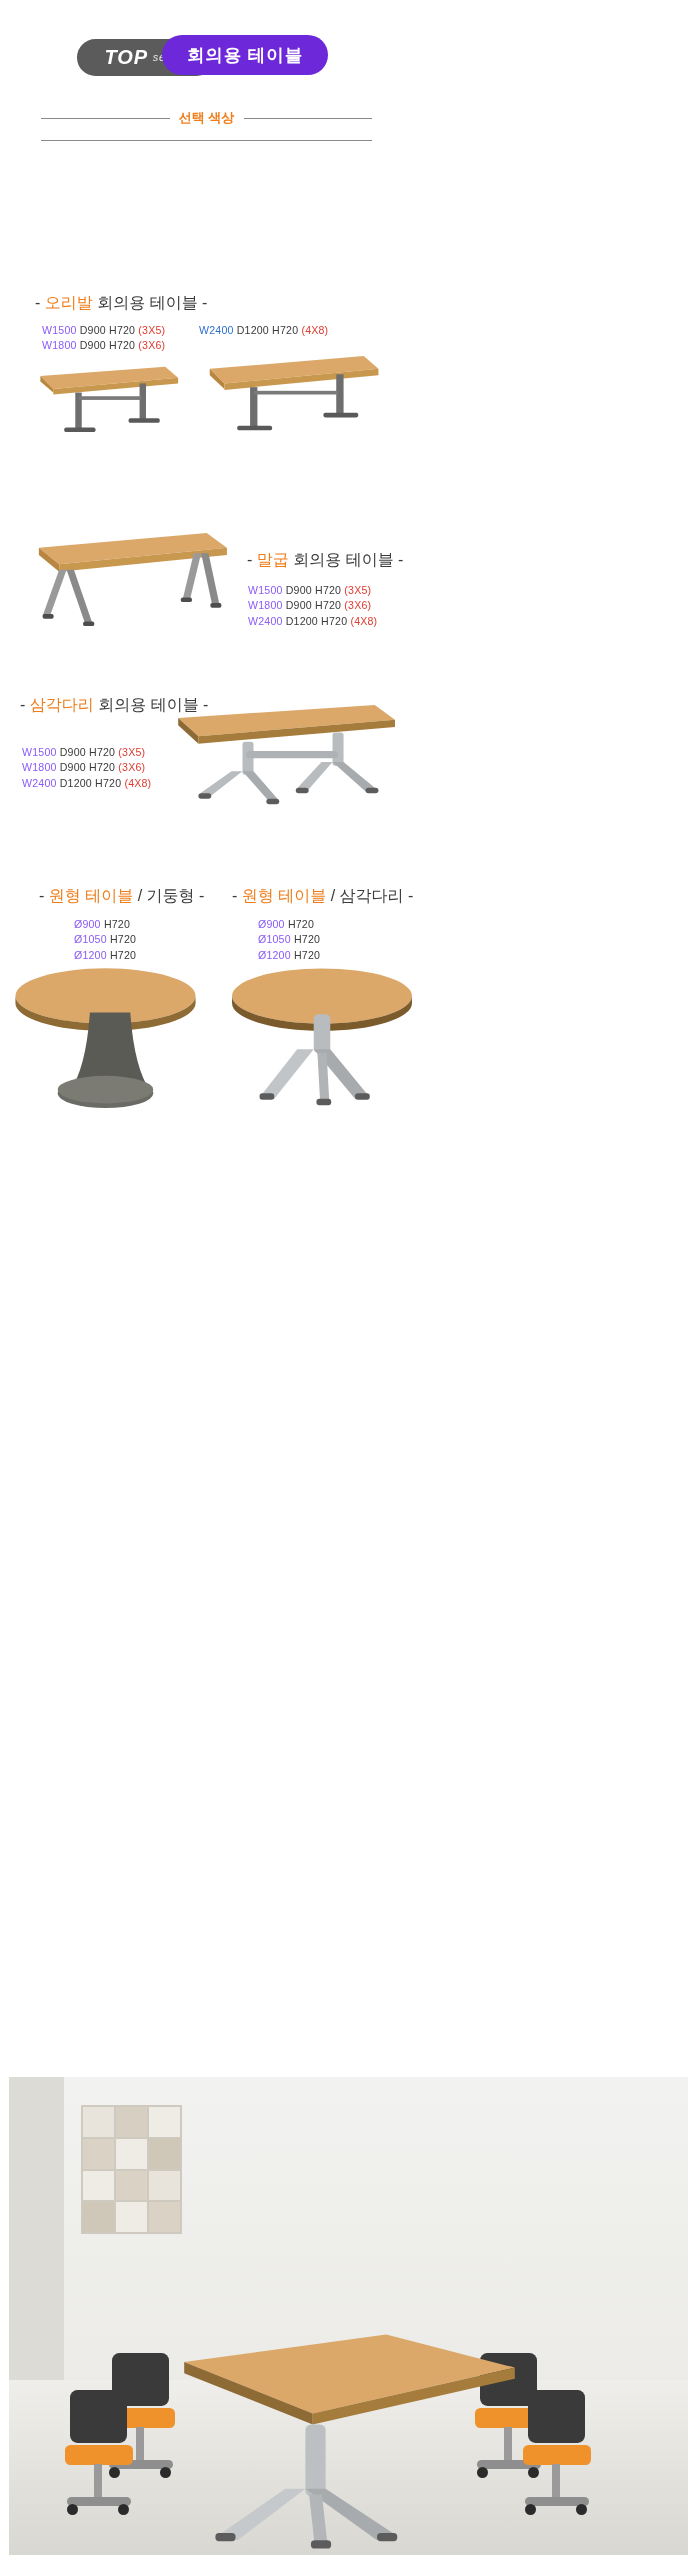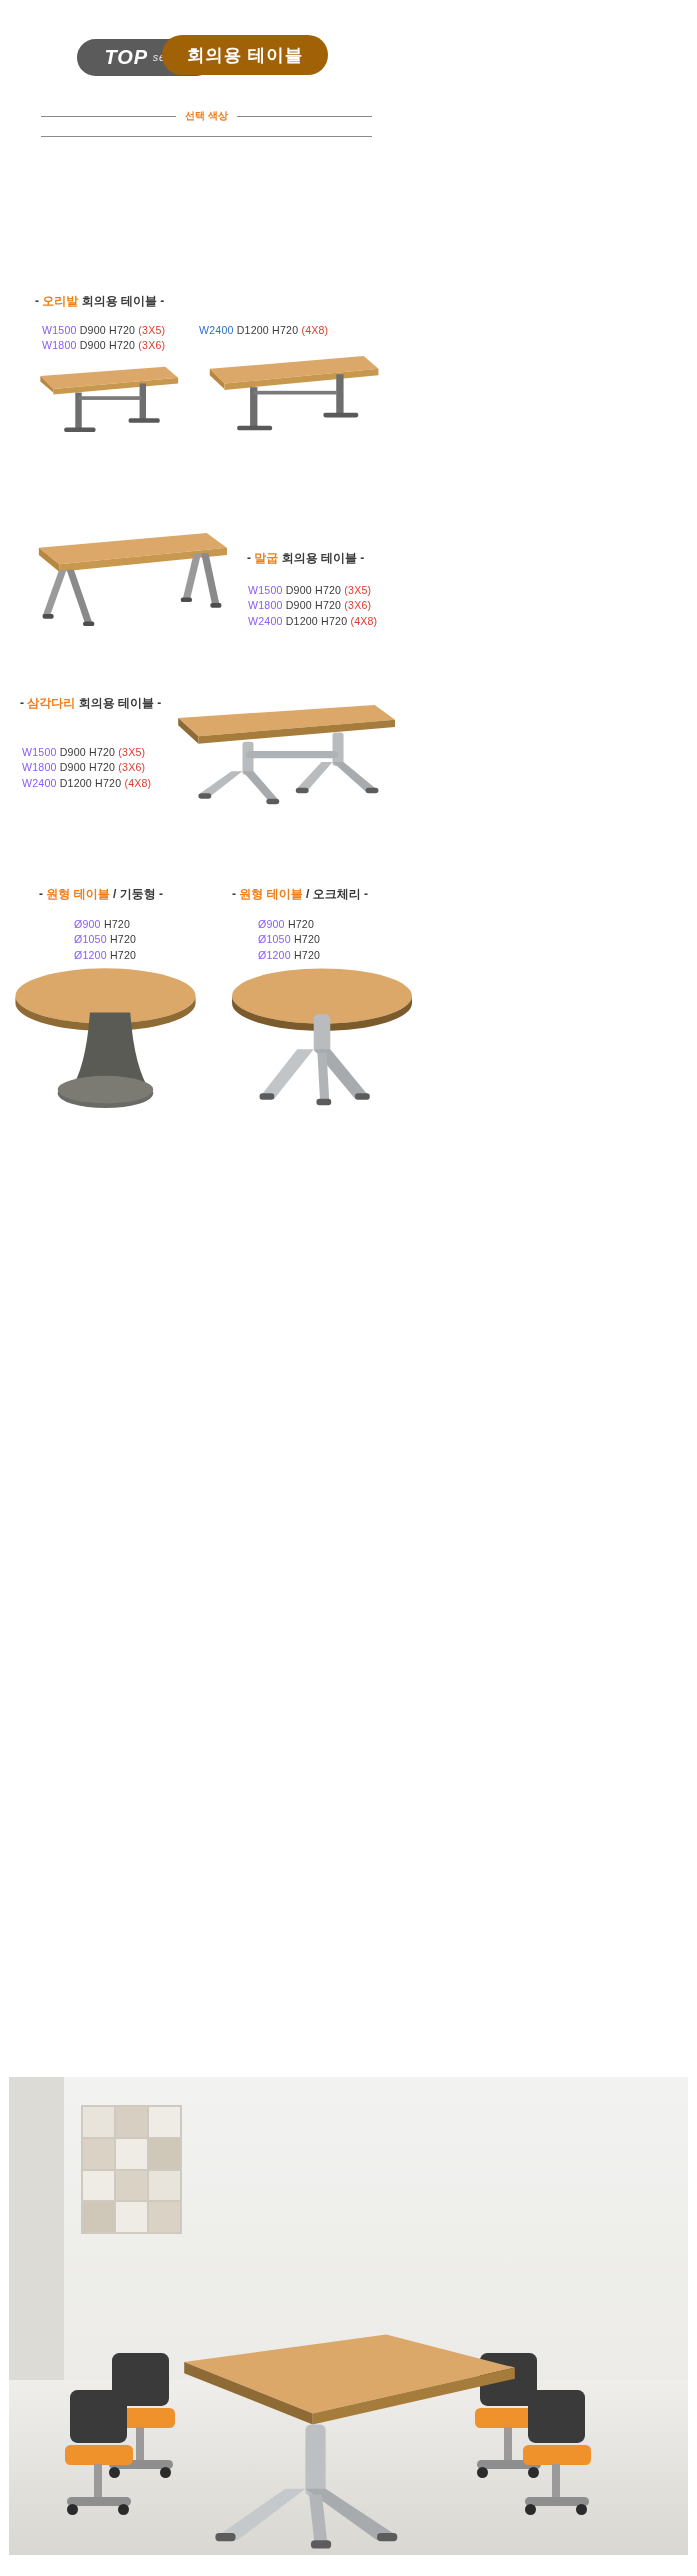--- a/index.html
+++ b/index.html
@@ -56,42 +56,42 @@
     top: 109px; left: 41px; width: 331px;
   }
   .sec-head {
     display: flex; align-items: center; justify-content: center;
     gap: 9.2px;
   }
   .sec-head .line {
     flex: 1; height: 0.9px; background: #8a8a8a;
   }
   .sec-head .txt {
-    font-size: 10px; font-weight: bold; color: #ef7d1a;
+    font-size: 13px; font-weight: bold; color: #ef7d1a;
     white-space: nowrap;
   }
   .swatches {
     margin-top: 20px;
     display: flex; justify-content: space-between;
   }
   .swatch { width: 53px; text-align: center; }
   .swatch .chip {
     width: 53px; height: 40px; border: 0.9px solid #cfcfcf;
   }
   .swatch .cname {
     margin-top: 9.2px; font-size: 9.7px; color: #444;
     white-space: nowrap;
   }
   .sec-rule {
     margin-top: 13px; height: 0.9px; background: #8a8a8a;
   }
 
   
   .spec-title {
-    font-size: 12px; font-weight: bold; color: #3a3a3a;
+    font-size: 16px; font-weight: normal; color: #3a3a3a;
     white-space: nowrap;
   }
   .spec-title .accent { color: #ef7d1a; }
   .spec-line {
     font-size: 10.6px; color: #3a3a3a;
     margin-top: 3.7px; white-space: nowrap; letter-spacing: 0.2px;
   }
   .spec-line .w { color: #8b5cf6; }
   .spec-line .w2 { color: #2f6fd0; }
   .spec-line .code { color: #e03a2f; }
@@ -152,21 +152,21 @@
   .chair .w2 { left: 59px; }
 </style>
 </head>
 <body>
 
 <div class="header">
   <div class="top-series" style="background: rgb(91, 91, 91);">
     <span class="tword">TOP</span>
     <span class="sword">series</span>
   </div>
-  <div class="title-pill" style="background: #a16207;">회의용 테이블</div>
+  <div class="title-pill" style="background: #6d28d9;">회의용 테이블</div>
 </div>
 
 <div class="color-section">
   <div class="sec-head">
     <span class="line"></span>
     <span class="txt">선택 색상</span>
     <span class="line"></span>
   </div>
   <div class="sec-rule"></div>
 </div>
@@ -319,21 +319,21 @@
     <span>H720</span>
   </div>
   <div class="spec-line">
     <span class="dia">Ø1200</span>
     <span>H720</span>
   </div>
 </div>
 
 <div class="block" style="left:232px; top:886px;">
   <div class="spec-title">
-    <span>- </span><span class="accent">원형 테이블</span><span> / 오크체리 -</span>
+    <span>- </span><span class="accent">원형 테이블</span><span> / 삼각다리 -</span>
   </div>
 </div>
 <div class="block" style="left:258px; top:914px;">
   <div class="spec-line">
     <span class="dia">Ø900</span>
     <span>H720</span>
   </div>
   <div class="spec-line">
     <span class="dia">Ø1050</span>
     <span>H720</span>

